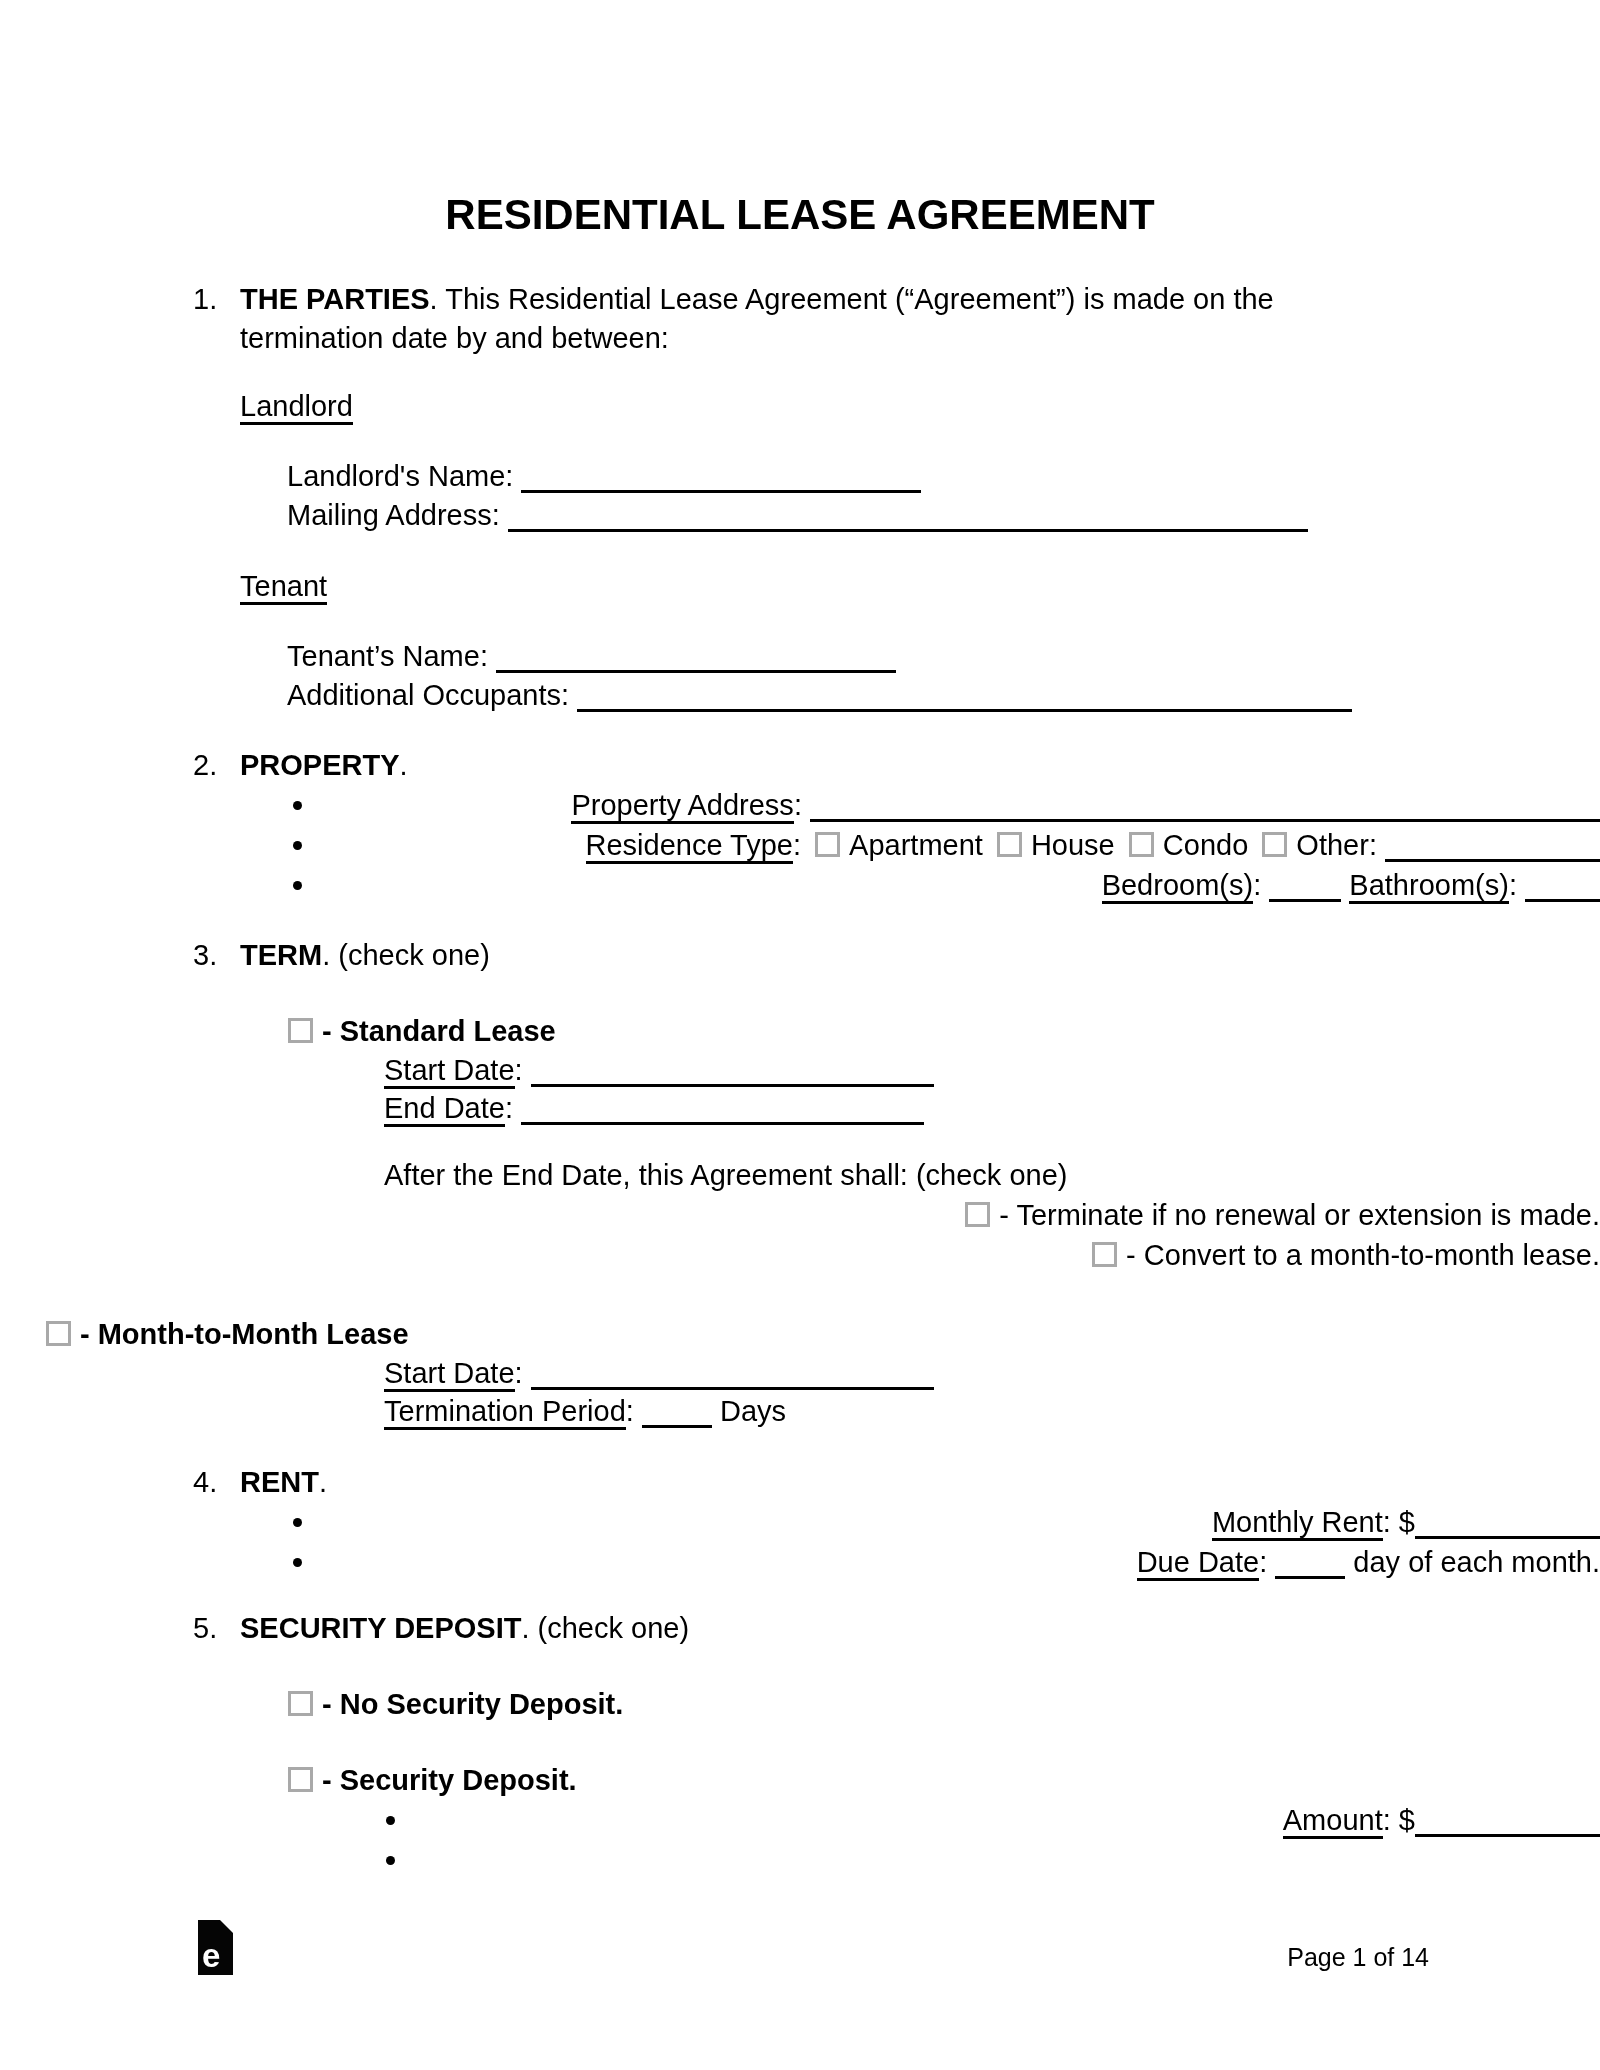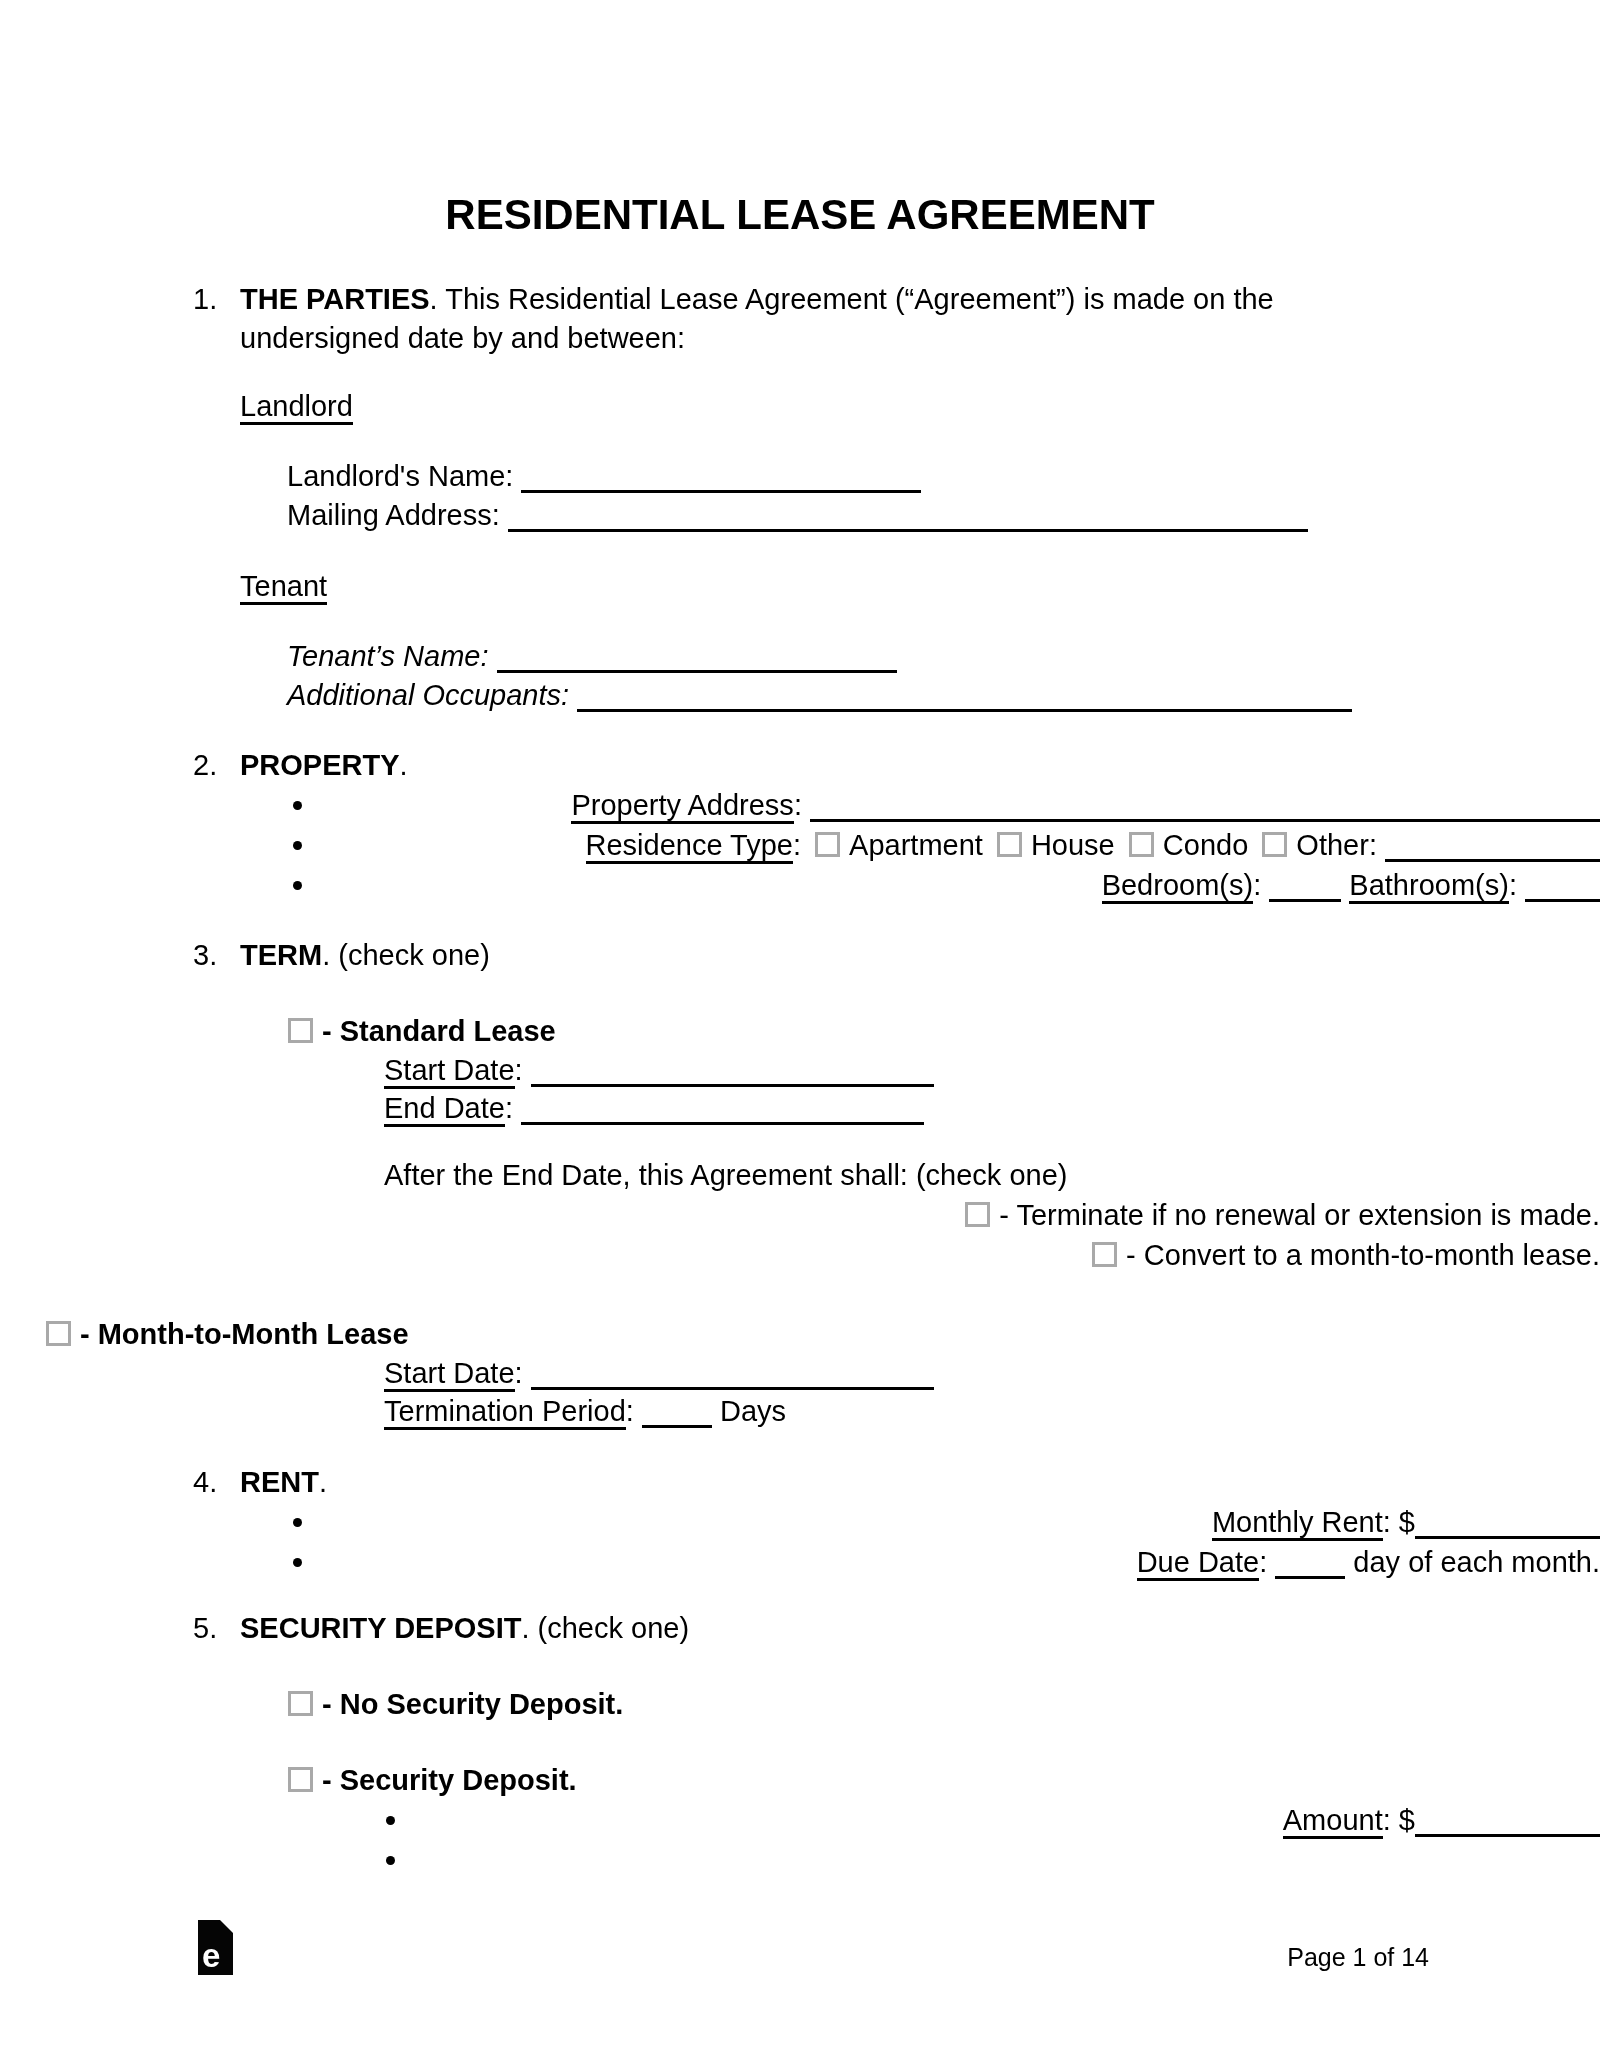--- a/index.html
+++ b/index.html
@@ -55,21 +55,21 @@
   
   .bl{display:inline-block;height:0;border-bottom:3px solid #000;vertical-align:-7px;}
   .w400{width:400px;} .w800{width:800px;} .w775{width:775px;} .w790{width:790px;}
   .w215{width:215px;} .w72{width:72px;} .w75{width:75px;} .w403{width:403px;}
   .w185{width:185px;} .w70{width:70px;}
   
   .mt-parties{margin-top:42px;}
   .mt-landlord{margin-top:29px;}
   .mt-lfields{margin-top:31px;}
   .mt-tenant{margin-top:32px;}
-  .mt-tfields{margin-top:31px;font-style:italic;}
+  .mt-tfields{margin-top:31px;}
   .mt-s2{margin-top:31px;}
   .mt-s3{margin-top:31px;}
   .mt-std{margin-top:37px;}
   .mt-after{margin-top:29px;}
   .mt-m2m{margin-top:40px;padding-left:46px;}
   .mt-s4{margin-top:33px;}
   .mt-s5{margin-top:27px;}
   .mt-nosec{margin-top:37px;}
   .mt-sec{margin-top:37px;}
   
@@ -82,21 +82,21 @@
 </style>
 </head>
 <body>
 
 <div class="page">
 
   <h1 class="title">RESIDENTIAL LEASE AGREEMENT</h1>
 
   <div class="numrow mt-parties">
     <span class="num">1.</span>
-    <span class="ntext"><span class="bold">THE PARTIES</span><span>. This Residential Lease Agreement (“Agreement”) is made on the</span> <span>undersigned date by and between:</span></span>
+    <span class="ntext"><span class="bold">THE PARTIES</span><span>. This Residential Lease Agreement (“Agreement”) is made on the</span> <span>termination date by and between:</span></span>
   </div>
 
   <div class="inda mt-landlord">
     <span class="ul">Landlord</span>
   </div>
 
   <div class="indb mt-lfields">
     <div><span>Landlord's Name:</span> <span class="bl w400"></span></div>
     <div><span>Mailing Address:</span> <span class="bl w800"></span></div>
   </div>

